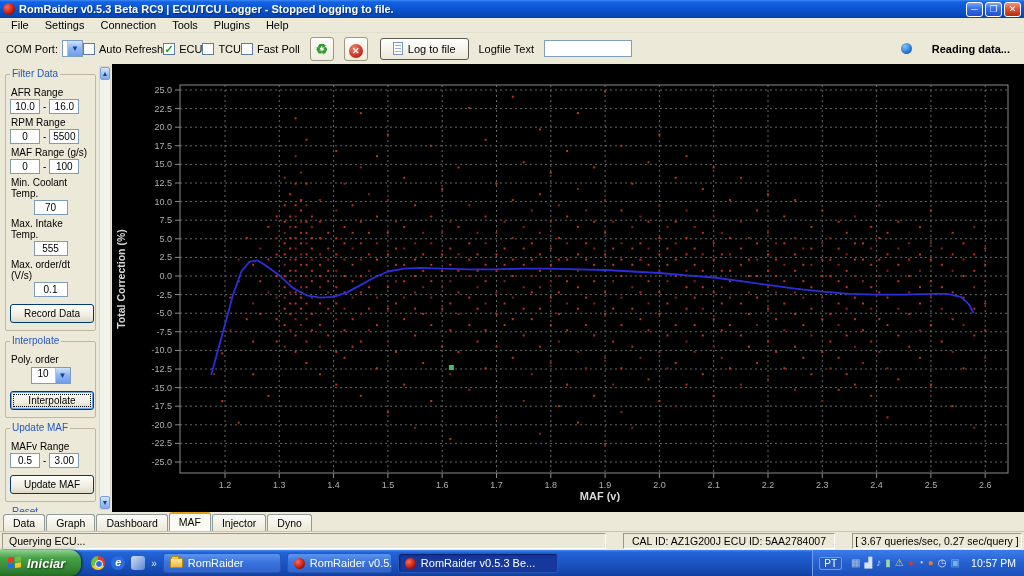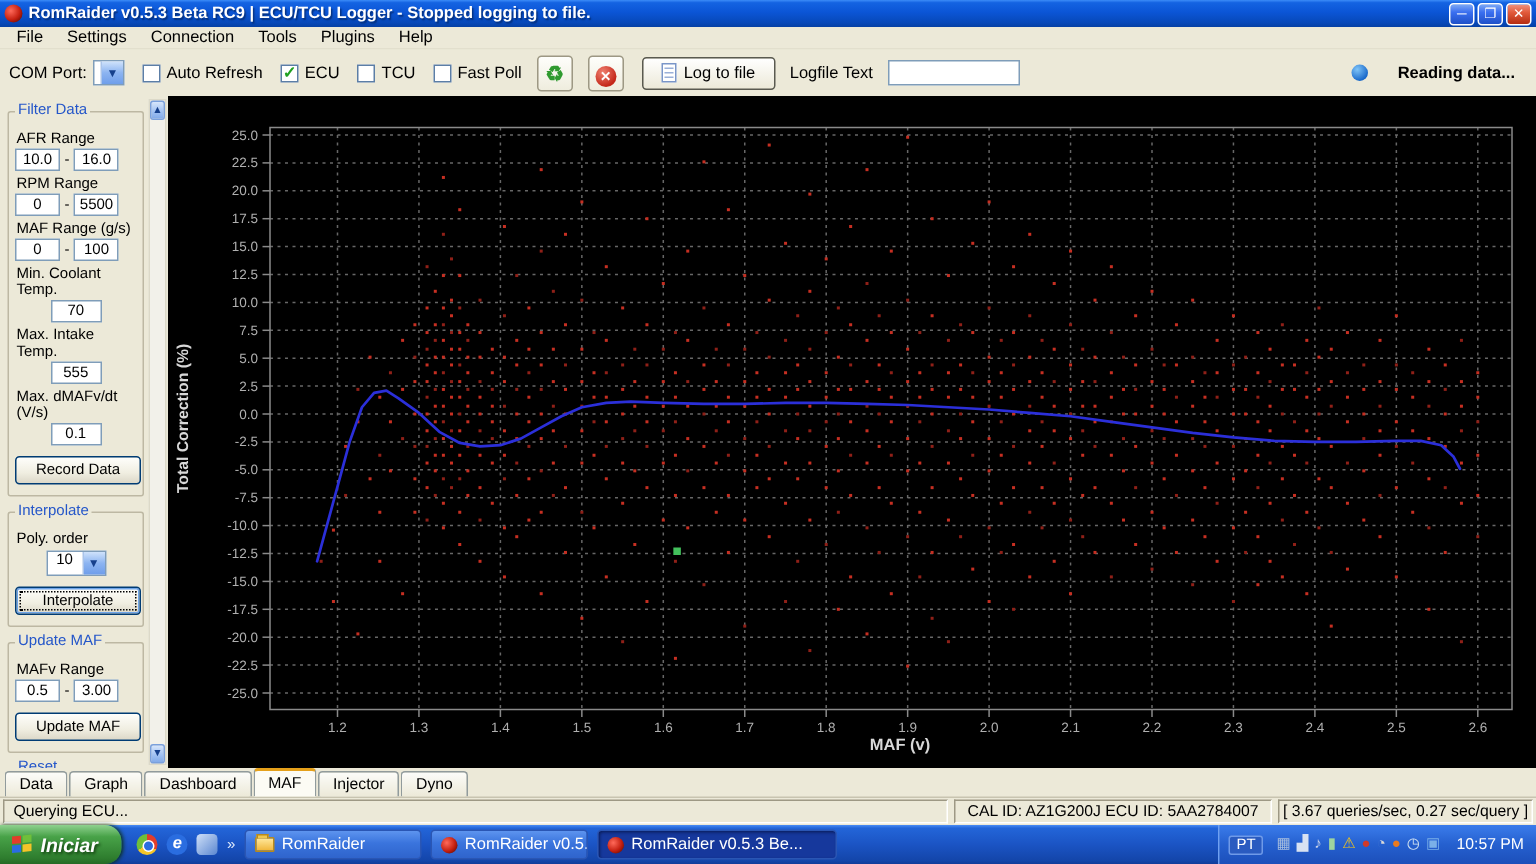--- a/index.html
+++ b/index.html
@@ -36,21 +36,21 @@
     position:absolute; left:0; top:33px; width:1024px; height:31px; background:#ECE9D8;
     display:flex; align-items:center; padding-left:6px;
   }
   .tb-label { margin-right:4px; }
   .combo { display:flex; height:17px; border:1px solid #7f9db9; background:#fff; align-items:stretch; }
   .combo .val { min-width:4px; padding:0 2px; font-size:10px; }
   .combo .arrow {
     width:15px; background:linear-gradient(180deg,#cfe2fb,#8cb4f1 50%,#6f9eea);
     border-left:1px solid #aac4ea; color:#16408c; font-size:8px; line-height:15px; text-align:center;
   }
-  .tb-check { display:flex; align-items:center; margin-left:12px; }
+  .tb-check { display:flex; align-items:center; }
   .cb { width:12px; height:12px; border:1px solid #5c7ea6; background:#fff; margin-right:4px;
         font-size:11px; line-height:10px; text-align:center; color:#21a121; font-weight:bold; }
   .icon-btn {
     width:24px; height:24px; margin-left:10px; border:1px solid #9d9884; border-radius:3px;
     background:linear-gradient(180deg,#fefefb,#efedde); text-align:center; line-height:22px; font-size:14px;
   }
   .icon-btn .recycle { color:#2f9a2f; font-weight:bold; }
   .redx { display:inline-block; width:14px; height:14px; margin-top:4px; border-radius:50%;
     background:radial-gradient(circle at 35% 30%,#f08070,#c4281a 70%); color:#fff; font-size:9px;
     line-height:14px; font-weight:bold; }
@@ -91,21 +91,21 @@
   
   .chart { position:absolute; left:112px; top:0; width:912px; height:574px; background:#000; }
   
   .tabbar { position:absolute; left:0; top:512px; width:1024px; height:20px; background:#ECE9D8;
     display:flex; align-items:flex-end; padding-left:3px; border-bottom:1px solid #c8c4b0; }
   .tab { height:17px; padding:2px 9px 0 9px; margin-right:1px; border:1px solid #919b9c; border-bottom:none;
     border-radius:3px 3px 0 0; background:linear-gradient(180deg,#fcfcf9,#ece9d8); font-size:10.5px; }
   .tab.active { height:19px; background:#fcfbf4; border-top:2px solid #e5a01a; font-weight:normal; }
   
   .statusbar { position:absolute; left:0; top:532px; width:1024px; height:18px; background:#ECE9D8;
-    display:flex; gap:4px; padding:1px 2px; font-size:10.5px; }
+    display:flex; gap:17px; padding:1px 2px; font-size:10.5px; }
   .status-cell { border:1px solid; border-color:#9d9884 #fff #fff #9d9884; background:#ECE9D8;
     display:flex; align-items:center; padding:0 6px; white-space:nowrap; }
   .status-cell.left { flex:1 1 auto; }
   .status-cell.mid { width:212px; justify-content:center; }
   .status-cell.right { width:170px; justify-content:center; }
   
   .taskbar { position:absolute; left:0; top:550px; width:1024px; height:26px;
     background:linear-gradient(180deg,#4a8cf5 0%,#2365d8 8%,#1b54c4 50%,#1345a9 92%,#113c99 100%);
     display:flex; align-items:center; color:#fff; }
   .start-btn { height:26px; padding:0 16px 0 8px; display:flex; align-items:center; gap:5px;
@@ -230,21 +230,21 @@
         <div class="f-label">MAF Range (g/s)</div>
         <div class="range-row">
           <input class="mini-input" value="0" style="">
           <span>-</span>
           <input class="mini-input" value="100" style="">
         </div>
         <div class="f-label">Min. Coolant Temp.</div>
         <input class="mini-input center" value="70" style="">
         <div class="f-label">Max. Intake Temp.</div>
         <input class="mini-input center" value="555" style="">
-        <div class="f-label">Max. dMAFv/dt (V/s)</div>
+        <div class="f-label">Max. order/dt (V/s)</div>
         <input class="mini-input center" value="0.1" style="">
         <button class="xp-btn">Record Data</button>
       </div>
 
       <div class="group">
         <span class="group-title">Interpolate</span>
         <div class="f-label">Poly. order</div>
         <span class="combo poly-combo">
           <span class="val" style="flex:1;text-align:center;">10</span>
           <span class="arrow">▼</span>

